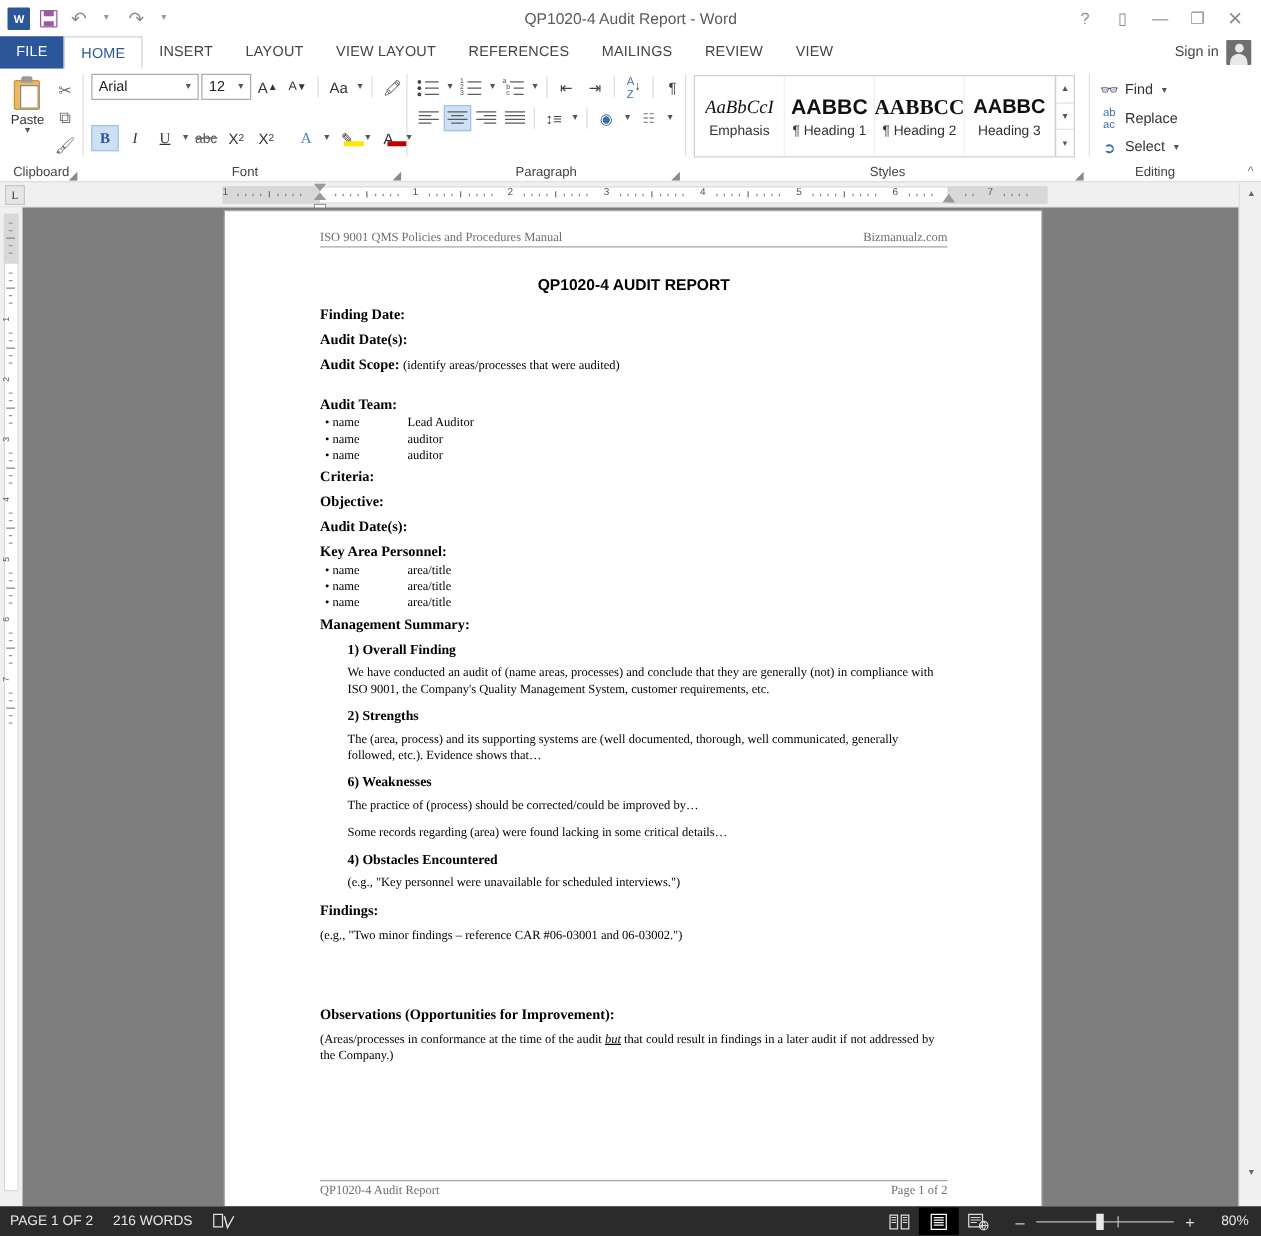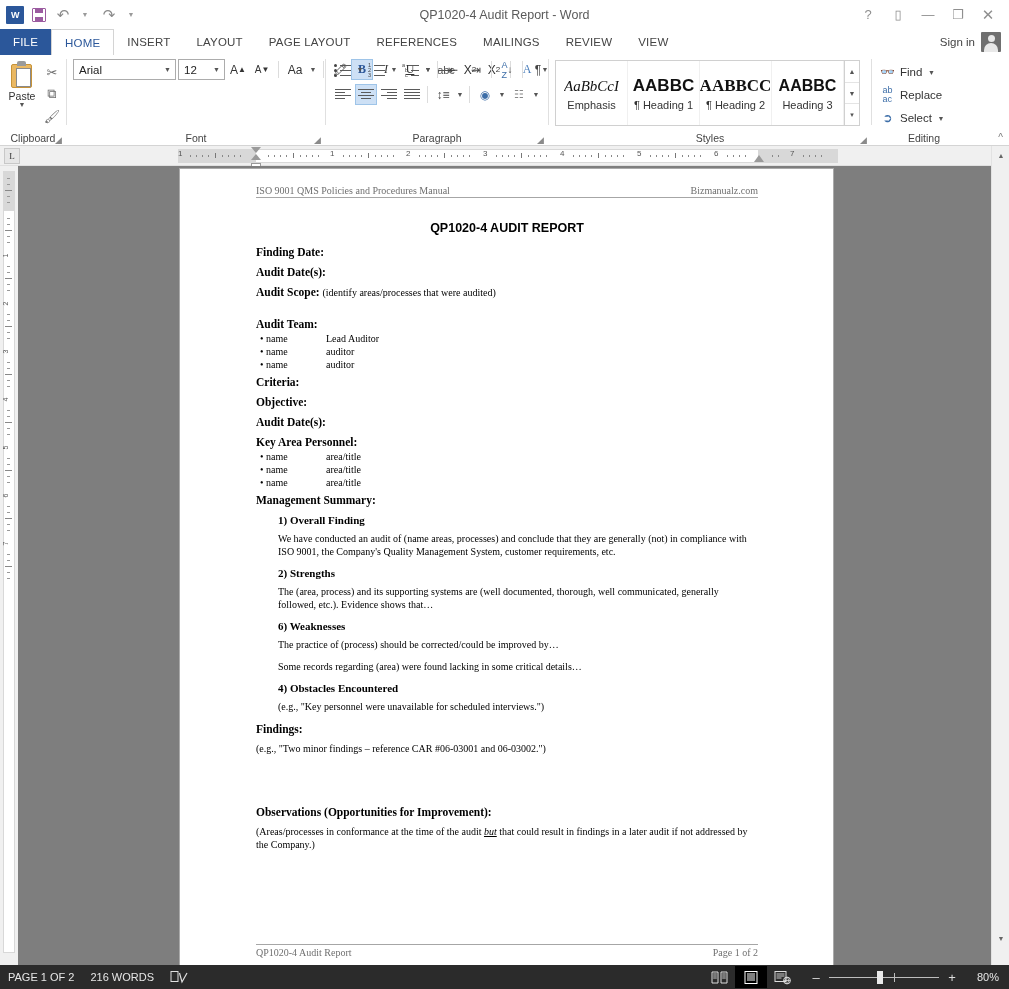--- a/index.html
+++ b/index.html
@@ -133,21 +133,21 @@
   .paste-label { font-size: 10.5px; color: #333; margin-top: 1px; }
   .paste-caret { font-size: 7px; color: #555; line-height: 6px; }
   .clip-small { display: flex; flex-direction: column; justify-content: flex-start; gap: 2px; padding-top: 3px; }
   .mini-ico {
     width: 22px; height: 20px; display: flex; align-items: center; justify-content: center;
     font-size: 13px; color: #6d6d6d;
   }
 
   
   .g-font { width: 258px; }
-  .font-rows { display: flex; flex-direction: row; gap: 0; padding-left: 6px; width: 100%; }
+  .font-rows { display: flex; flex-direction: column; gap: 20px; padding-left: 6px; width: 100%; }
   .font-row { display: flex; align-items: center; gap: 2px; }
   .combo {
     height: 21px; border: 1px solid #acacac; background: #fff;
     display: flex; align-items: center; padding: 0 0 0 5px; font-size: 11.5px; color: #222;
   }
   .combo .cv { flex: 1; }
   .combo .carrow {
     width: 15px; height: 19px; display: flex; align-items: center; justify-content: center;
     font-size: 7px; color: #555;
   }
@@ -422,21 +422,21 @@
       <div>❐</div>
       <div class="close">✕</div>
     </div>
   </div>
 
   <div class="tabstrip">
     <div class="tab-file">FILE</div>
     <div class="tab active">HOME</div>
     <div class="tab">INSERT</div>
     <div class="tab">LAYOUT</div>
-    <div class="tab">PAGE LAYOUT</div>
+    <div class="tab">VIEW LAYOUT</div>
     <div class="tab">REFERENCES</div>
     <div class="tab">MAILINGS</div>
     <div class="tab">REVIEW</div>
     <div class="tab">VIEW</div>
     <div class="signin">
       <span class="signin-label">Sign in</span>
       <span class="avatar"></span>
     </div>
   </div>
 

